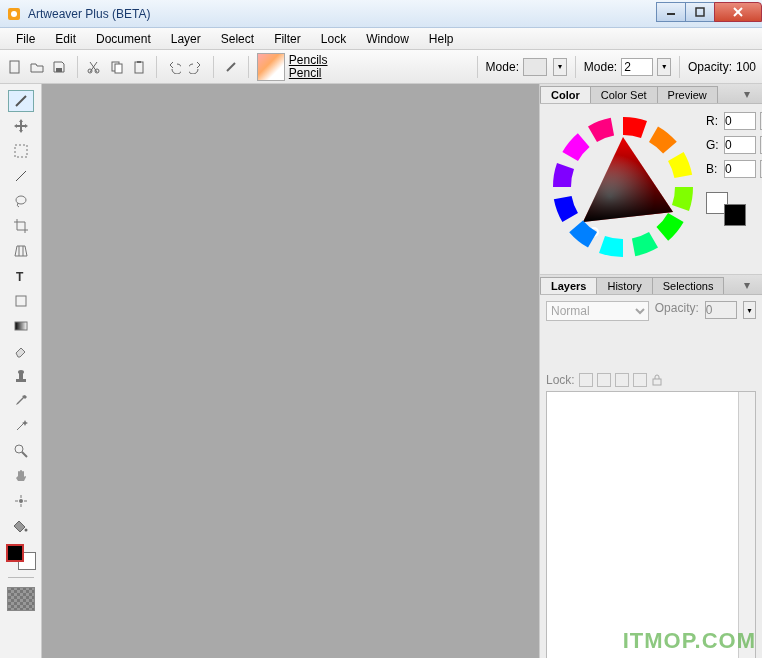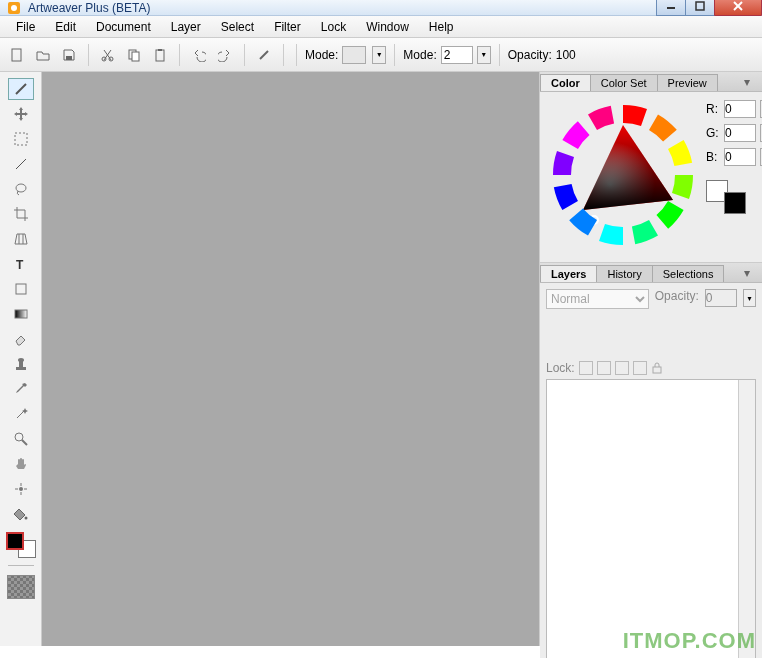--- a/index.html
+++ b/index.html
@@ -1,19 +1,19 @@
 <!DOCTYPE html>
 <html><head>
 <meta charset="utf-8">
 <style>
 * { box-sizing: border-box; margin: 0; padding: 0; font-family: "Segoe UI", Tahoma, sans-serif; font-size: 12px; }
 body { background: #fff; width: 762px; height: 658px; overflow: hidden; position: relative; }
 
 
-.titlebar { height: 16px; background: linear-gradient(#f0f6fc, #d8e6f5); border-bottom: 1px solid #b5c9e0; display: flex; align-items: center; padding-left: 6px; }
+.titlebar { height: 28px; background: linear-gradient(#f0f6fc, #d8e6f5); border-bottom: 1px solid #b5c9e0; display: flex; align-items: center; padding-left: 6px; }
 .titlebar .icon { width: 16px; height: 16px; margin-right: 6px; }
 .titlebar .title { color: #1a3b6e; flex: 1; }
 .winbtns { display: flex; height: 20px; margin-top: -4px; }
 .winbtn { width: 30px; height: 20px; display: flex; align-items: center; justify-content: center; border: 1px solid #6b8db8; background: linear-gradient(#e8f0fa,#c0d4ec); margin-left: -1px; cursor: pointer; }
 .winbtn.close { width: 48px; background: linear-gradient(#e98a7a,#cf4b33); border-color: #a34; color: #fff; border-top-right-radius: 4px; }
 
 
 .menubar { height: 22px; background: linear-gradient(#fafafa,#ececec); border-bottom: 1px solid #ccc; display: flex; align-items: center; padding-left: 8px; gap: 4px; }
 .menubar span { padding: 2px 8px; cursor: pointer; }
 
@@ -172,20 +172,27 @@
         <path d="M8 2l3 3-3 3" fill="none" stroke="#666"></path>
       </svg>
     </div>
   <div class="tb-sep"></div>
   <div class="tb-btn">
       <svg width="14" height="14">
         <line x1="3" y1="11" x2="11" y2="3" stroke="#666" stroke-width="2"></line>
       </svg>
     </div>
   <div class="tb-sep"></div>
+  <div class="brush-display">
+    <div class="brush-thumb"></div>
+    <div class="brush-labels">
+      <span style="text-decoration:underline;cursor:pointer">Pencils</span>
+      <span style="text-decoration:underline;cursor:pointer">Pencil</span>
+    </div>
+  </div>
   <div class="tb-sep"></div>
   <div class="tb-field">
     <span>Mode:</span>
     <div class="mode-swatch"></div>
     <div class="dd">▾</div>
   </div>
   <div class="tb-sep"></div>
   <div class="tb-field">
     <span>Mode:</span>
     <input value="2" style="">

